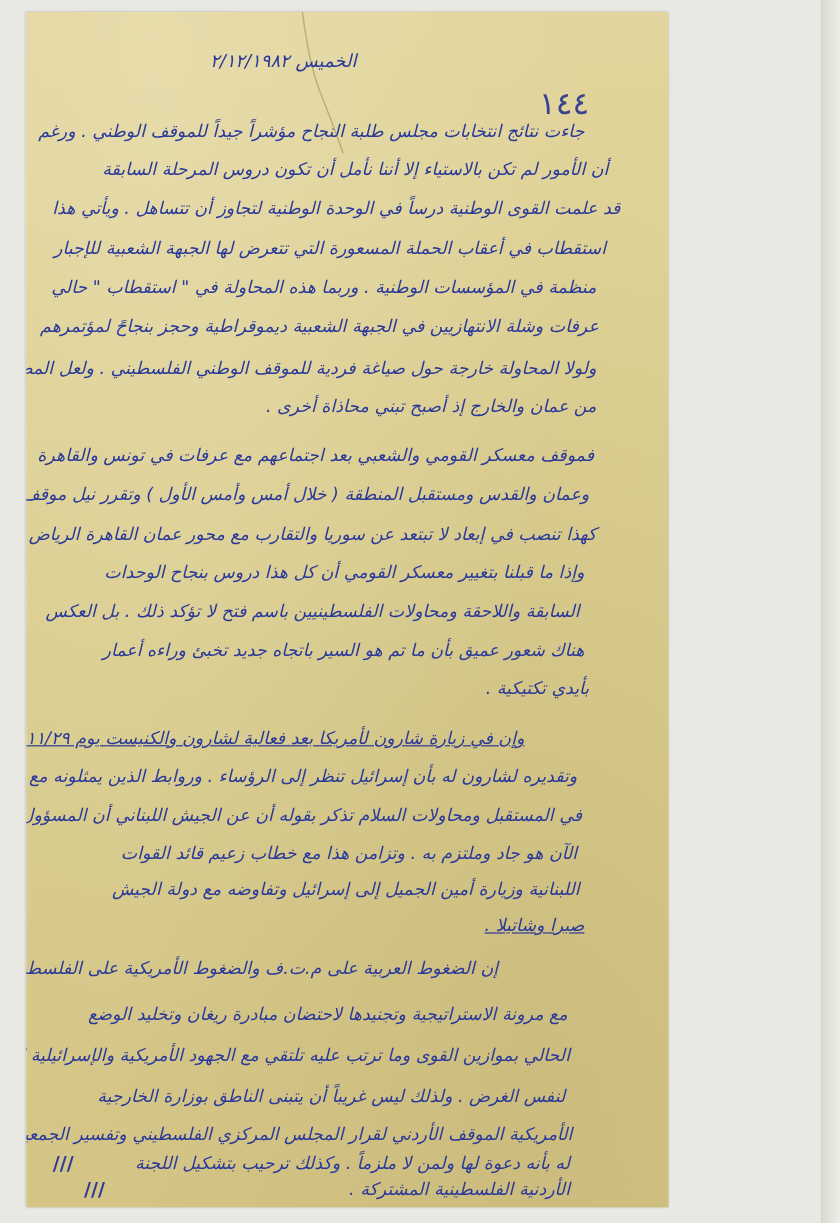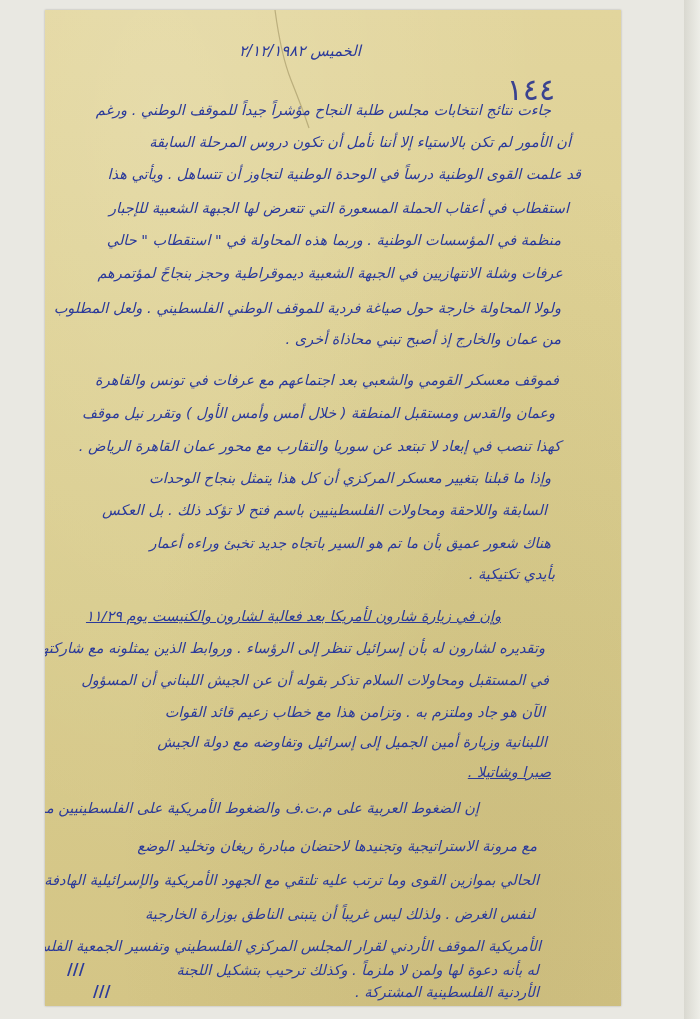--- a/index.html
+++ b/index.html
@@ -7,25 +7,24 @@
     width:700px; height:1019px; overflow:hidden;
     background:#e9e8e2;
     position:relative;
     font-family:"DejaVu Sans", sans-serif;
   }
   .backdrop-right {
     position:absolute; left:684px; top:0; width:16px; height:1019px;
     background:linear-gradient(to right,#d9d8d0,#eeeee8);
   }
   .paper {
-    position:absolute; left:22px; top:10px; width:576px; height:996px;
+    position:absolute; left:22px; top:10px; width:535px; height:996px;
     background:linear-gradient(180deg,#e2d59d 0%,#ddd093 30%,#d8cb8c 60%,#d4c586 100%);
     box-shadow:0 0 2px rgba(0,0,0,0.25);
     overflow:hidden;
-    margin-left:23px;
   }
   .paper::before {
     content:""; position:absolute; inset:0;
     background:
       radial-gradient(ellipse at 20% 10%, rgba(255,255,240,0.18), transparent 60%),
       radial-gradient(ellipse at 80% 90%, rgba(120,100,40,0.10), transparent 60%);
     pointer-events:none;
   }
   .crease {
     position:absolute; left:228px; top:0; width:40px; height:120px;
@@ -43,21 +42,21 @@
     color:#2b3a9a;
     font-family:"DejaVu Sans", sans-serif;
     font-size:15px;
     white-space:nowrap;
     font-style:italic;
     letter-spacing:0.3px;
   }
   .date-line { right:260px; top:32px; font-size:15px; }
   .page-number {
     position:absolute; right:66px; top:62px;
-    font-size:30px; color:#3a4390; font-family:"DejaVu Sans", sans-serif;
+    font-size:26px; color:#3a4390; font-family:"DejaVu Sans", sans-serif;
     direction:rtl;
   }
   .line { font-size:14.5px; }
   .margin-mark {
     position:absolute; color:#2b3a9a; font-size:16px; font-weight:bold;
     font-family:"DejaVu Sans", sans-serif;
   }
 </style>
 </head>
 <body>
@@ -81,21 +80,21 @@
   <div class="hand line" style="right:50px; top:124px;">أن الأمور لم تكن بالاستياء إلا أننا نأمل أن تكون دروس المرحلة السابقة</div>
   <div class="hand line" style="right:52px; top:190px;">استقطاب في أعقاب الحملة المسعورة التي تتعرض لها الجبهة الشعبية للإجبار</div>
   <div class="hand line" style="right:60px; top:222px;">منظمة في المؤسسات الوطنية . وربما هذه المحاولة في " استقطاب " حالي</div>
   <div class="hand line" style="right:58px; top:255px;">عرفات وشلة الانتهازيين في الجبهة الشعبية ديموقراطية وحجز بنجاحً لمؤتمرهم</div>
   <div class="hand line" style="right:60px; top:290px;">ولولا المحاولة خارجة حول صياغة فردية للموقف الوطني الفلسطيني . ولعل المطلوب</div>
   <div class="hand line" style="right:60px; top:321px;">من عمان والخارج إذ أصبح تبني محاذاة أخرى .</div>
 
   <div class="hand line" style="right:62px; top:362px;">فموقف معسكر القومي والشعبي بعد اجتماعهم مع عرفات في تونس والقاهرة</div>
   <div class="hand line" style="right:66px; top:395px;">وعمان والقدس ومستقبل المنطقة ( خلال أمس وأمس الأول ) وتقرر نيل موقف</div>
   <div class="hand line" style="right:60px; top:428px;">كهذا تنصب في إبعاد لا تبتعد عن سوريا والتقارب مع محور عمان القاهرة الرياض .</div>
-  <div class="hand line" style="right:70px; top:460px;">وإذا ما قبلنا بتغيير معسكر المركزي أن كل هذا يتمثل بنجاح الوحدات</div>
+  <div class="hand line" style="right:70px; top:460px;">وإذا ما قبلنا بتغيير معسكر القومي أن كل هذا دروس بنجاح الوحدات</div>
   <div class="hand line" style="right:74px; top:492px;">السابقة واللاحقة ومحاولات الفلسطينيين باسم فتح لا تؤكد ذلك . بل العكس</div>
   <div class="hand line" style="right:70px; top:525px;">هناك شعور عميق بأن ما تم هو السير باتجاه جديد تخبئ وراءه أعمار</div>
   <div class="hand line" style="right:66px; top:556px;">بأيدي تكتيكية .</div>
 
   <div class="hand line" style="right:120px; top:598px;text-decoration:underline;">وإن في زيارة شارون لأمريكا بعد فعالية لشارون والكنيست يوم ١١/٢٩</div>
   <div class="hand line" style="right:76px;  top:630px;">وتقديره لشارون له بأن إسرائيل تنظر إلى الرؤساء . وروابط الذين يمثلونه مع شاركتهم</div>
   <div class="hand line" style="right:72px;  top:662px;">في المستقبل ومحاولات السلام تذكر بقوله أن عن الجيش اللبناني أن المسؤول</div>
   <div class="hand line" style="right:76px;  top:694px;">الآن هو جاد وملتزم به . وتزامن هذا مع خطاب زعيم قائد القوات</div>
   <div class="hand line" style="right:74px;  top:724px;">اللبنانية وزيارة أمين الجميل إلى إسرائيل وتفاوضه مع دولة الجيش</div>
   <div class="hand line" style="right:70px;  top:754px;text-decoration:underline;">صبرا وشاتيلا .</div>

